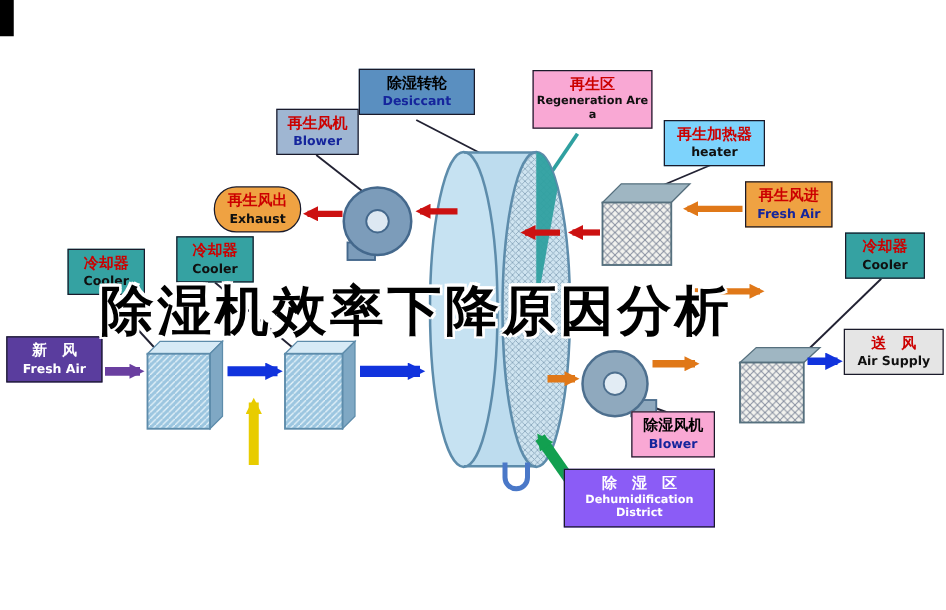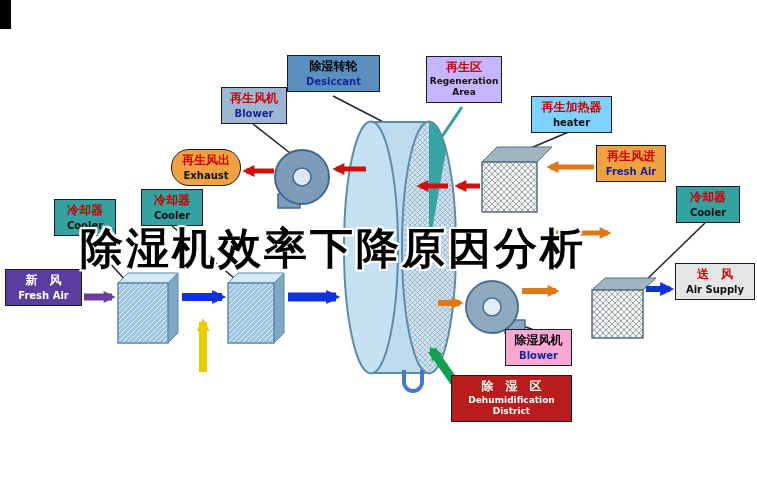--- a/index.html
+++ b/index.html
@@ -16,33 +16,33 @@
 
   .zh-red   { color:#cc0000; }
   .zh-black { color:#000000; }
   .zh-white { color:#ffffff; }
   .en-blue  { color:#15259c; }
   .en-black { color:#101010; }
   .en-white { color:#ffffff; }
 
   .n-regen-blower    { left:221px; top:87px;  width:66px;  background:#9fb6d2; }
   .n-desiccant       { left:287px; top:55px;  width:93px;  background:#5a8fc0; }
-  .n-regen-area      { left:426px; top:56px;  width:76px;  background:#c4b5fd; }
+  .n-regen-area      { left:426px; top:56px;  width:96px;  background:#f9a8d4; }
   .n-regen-area .en  { font-size:9px; word-break:break-all; }
   .n-regen-heater    { left:531px; top:96px;  width:81px;  background:#7dd3fc; }
   .n-exhaust         { left:171px; top:149px; width:70px;  background:#efa242;border-radius:18px; }
   .n-regen-fresh-air { left:596px; top:145px; width:70px;  background:#efa242; }
   .n-cooler-far-left { left:54px;  top:199px; width:62px;  background:#35a2a2; }
   .n-cooler-mid-left { left:141px; top:189px; width:62px;  background:#35a2a2; }
   .n-cooler-right    { left:676px; top:186px; width:64px;  background:#35a2a2; }
   .n-fresh-air       { left:5px;   top:269px; width:77px;  background:#5a3d9e; }
   .n-air-supply      { left:675px; top:263px; width:80px;  background:#e5e5e5; }
   .n-back-wind       { left:165px; top:375px; width:77px;  background:#f2ea3a; }
   .n-dehumid-blower  { left:505px; top:329px; width:67px;  background:#f9a8d4; }
-  .n-dehumid-district{ left:451px; top:375px; width:121px; background:#b91c1c; }
+  .n-dehumid-district{ left:451px; top:375px; width:121px; background:#8b5cf6; }
   .n-dehumid-district .en { font-size:9px; }
 
   .watermark {
     position:absolute; left:80px; top:220px; z-index:9;
     font-size:43px; font-weight:bold; letter-spacing:3px; white-space:nowrap;
     color:#000;
     text-shadow:
       -2px -2px 0 #fff, 2px -2px 0 #fff, -2px 2px 0 #fff, 2px 2px 0 #fff,
       0 -2px 0 #fff, 0 2px 0 #fff, -2px 0 0 #fff, 2px 0 0 #fff;
   }

